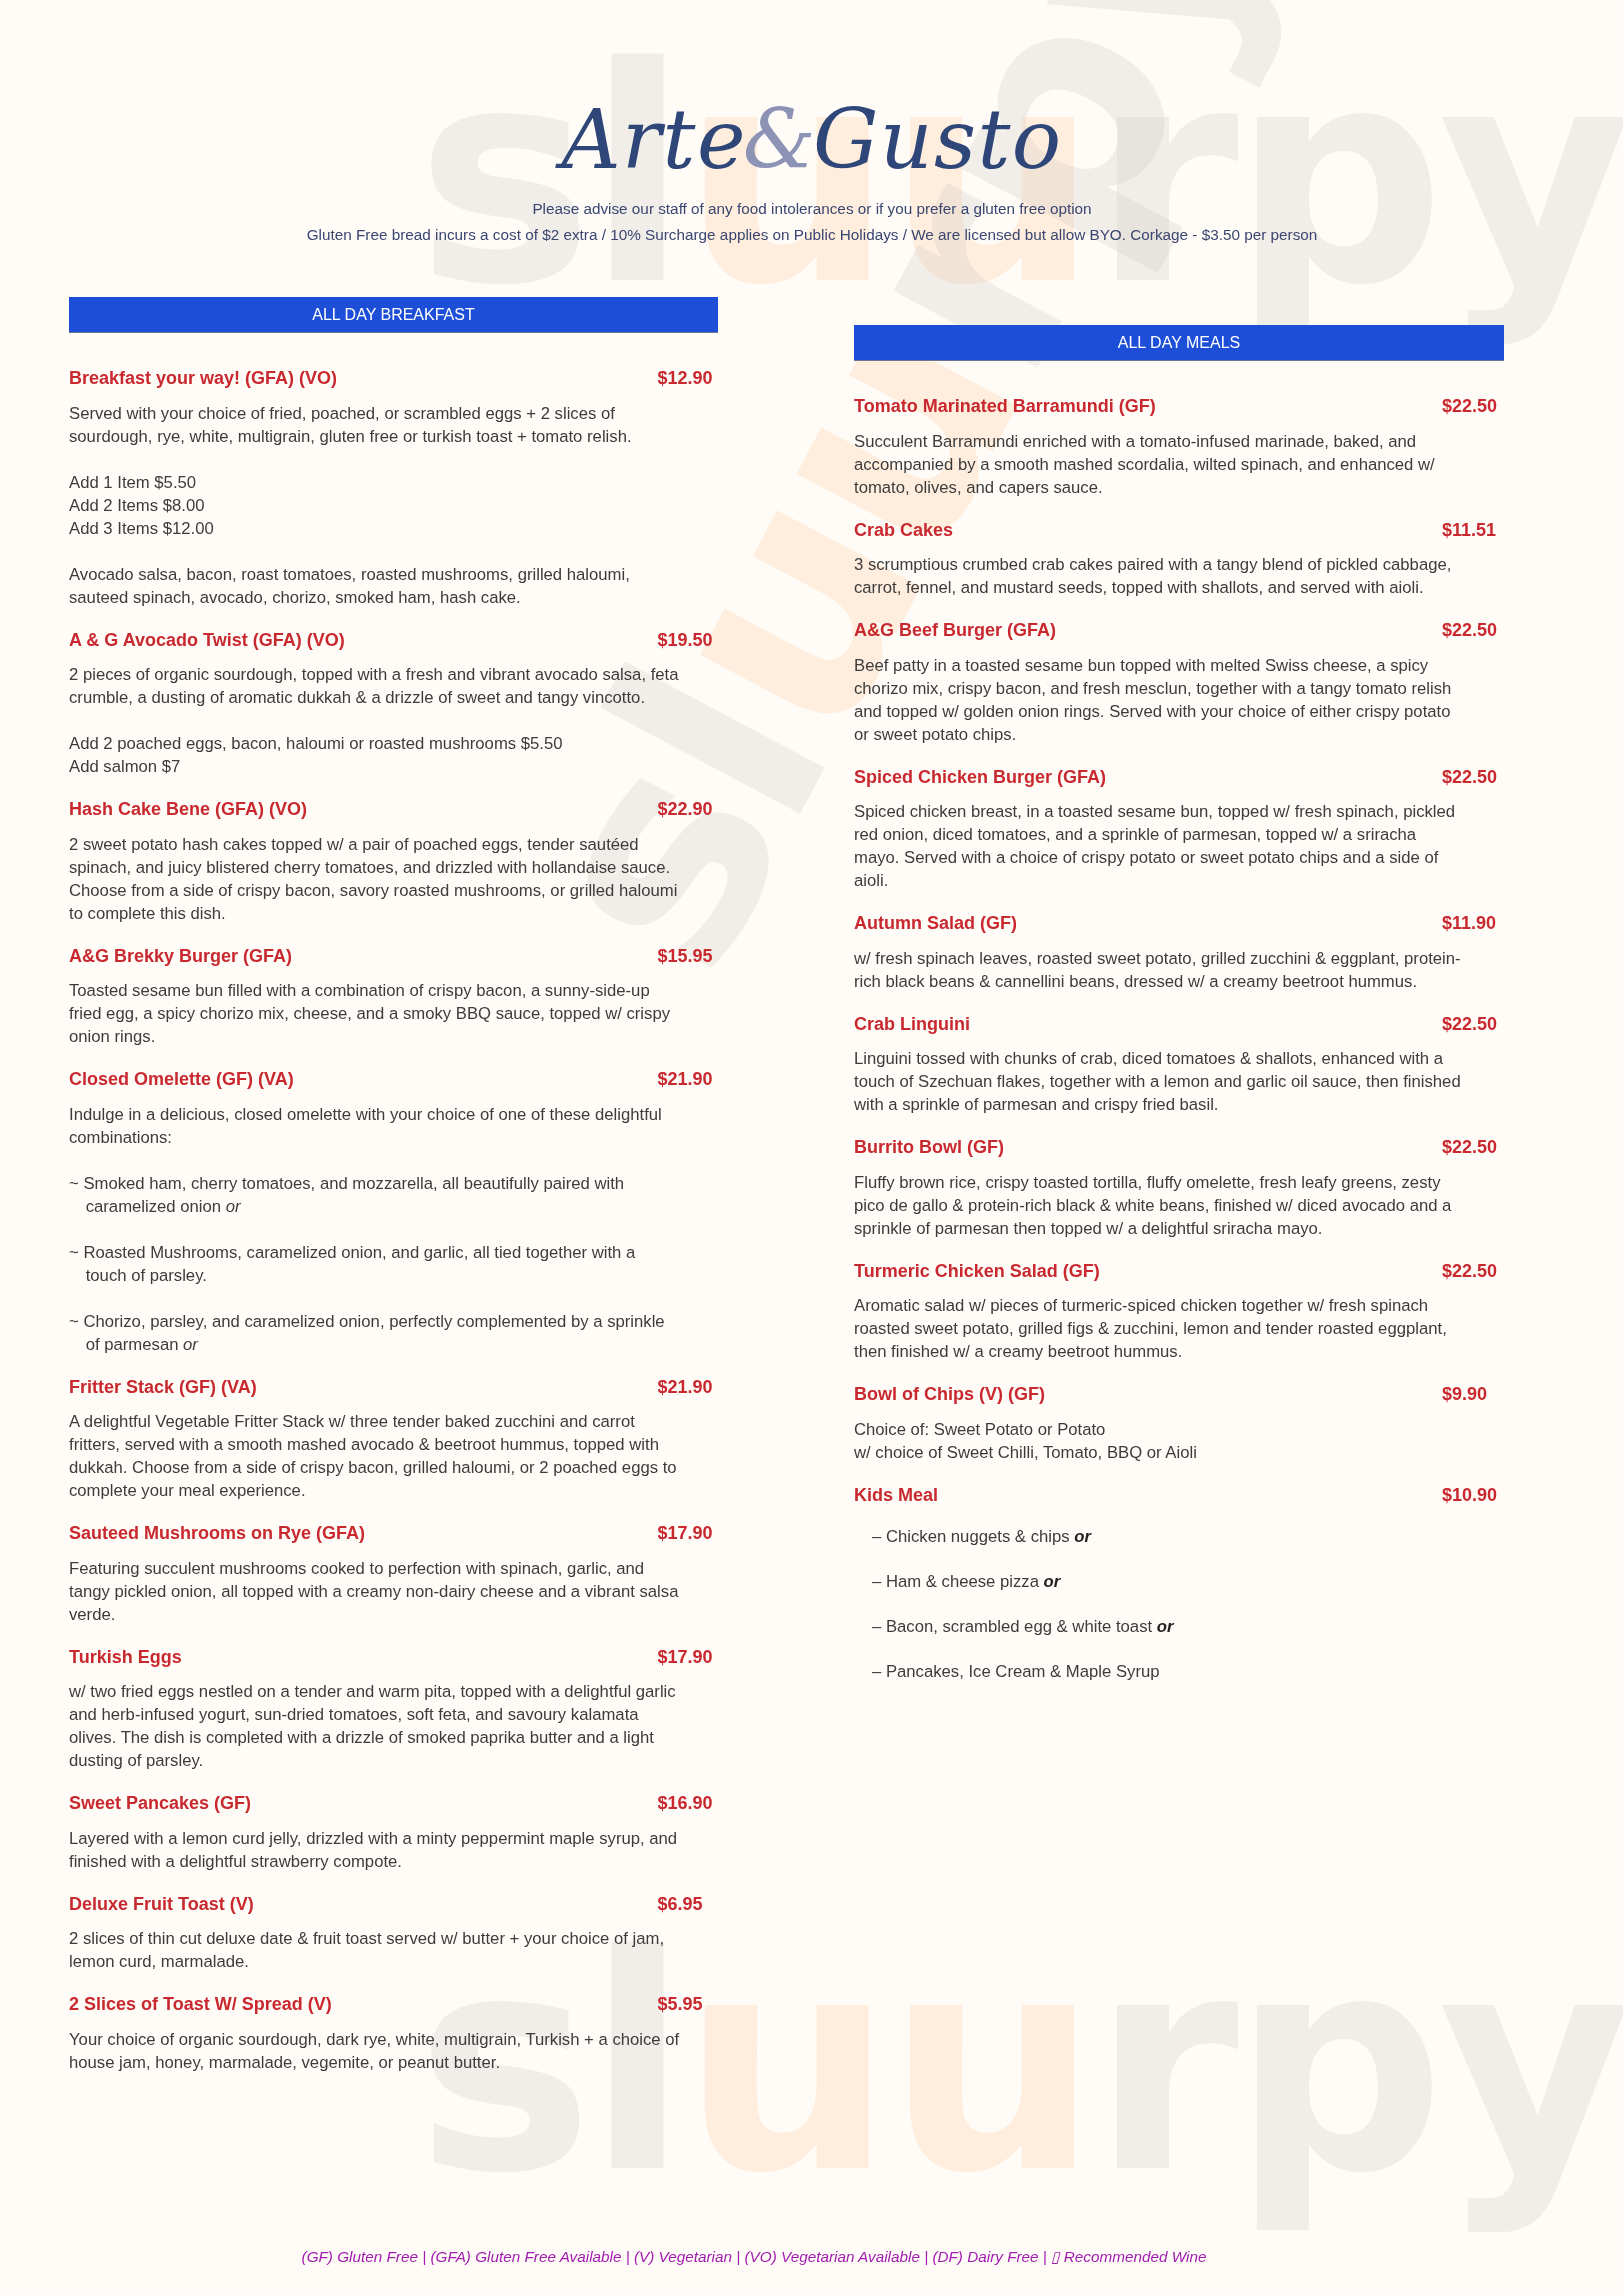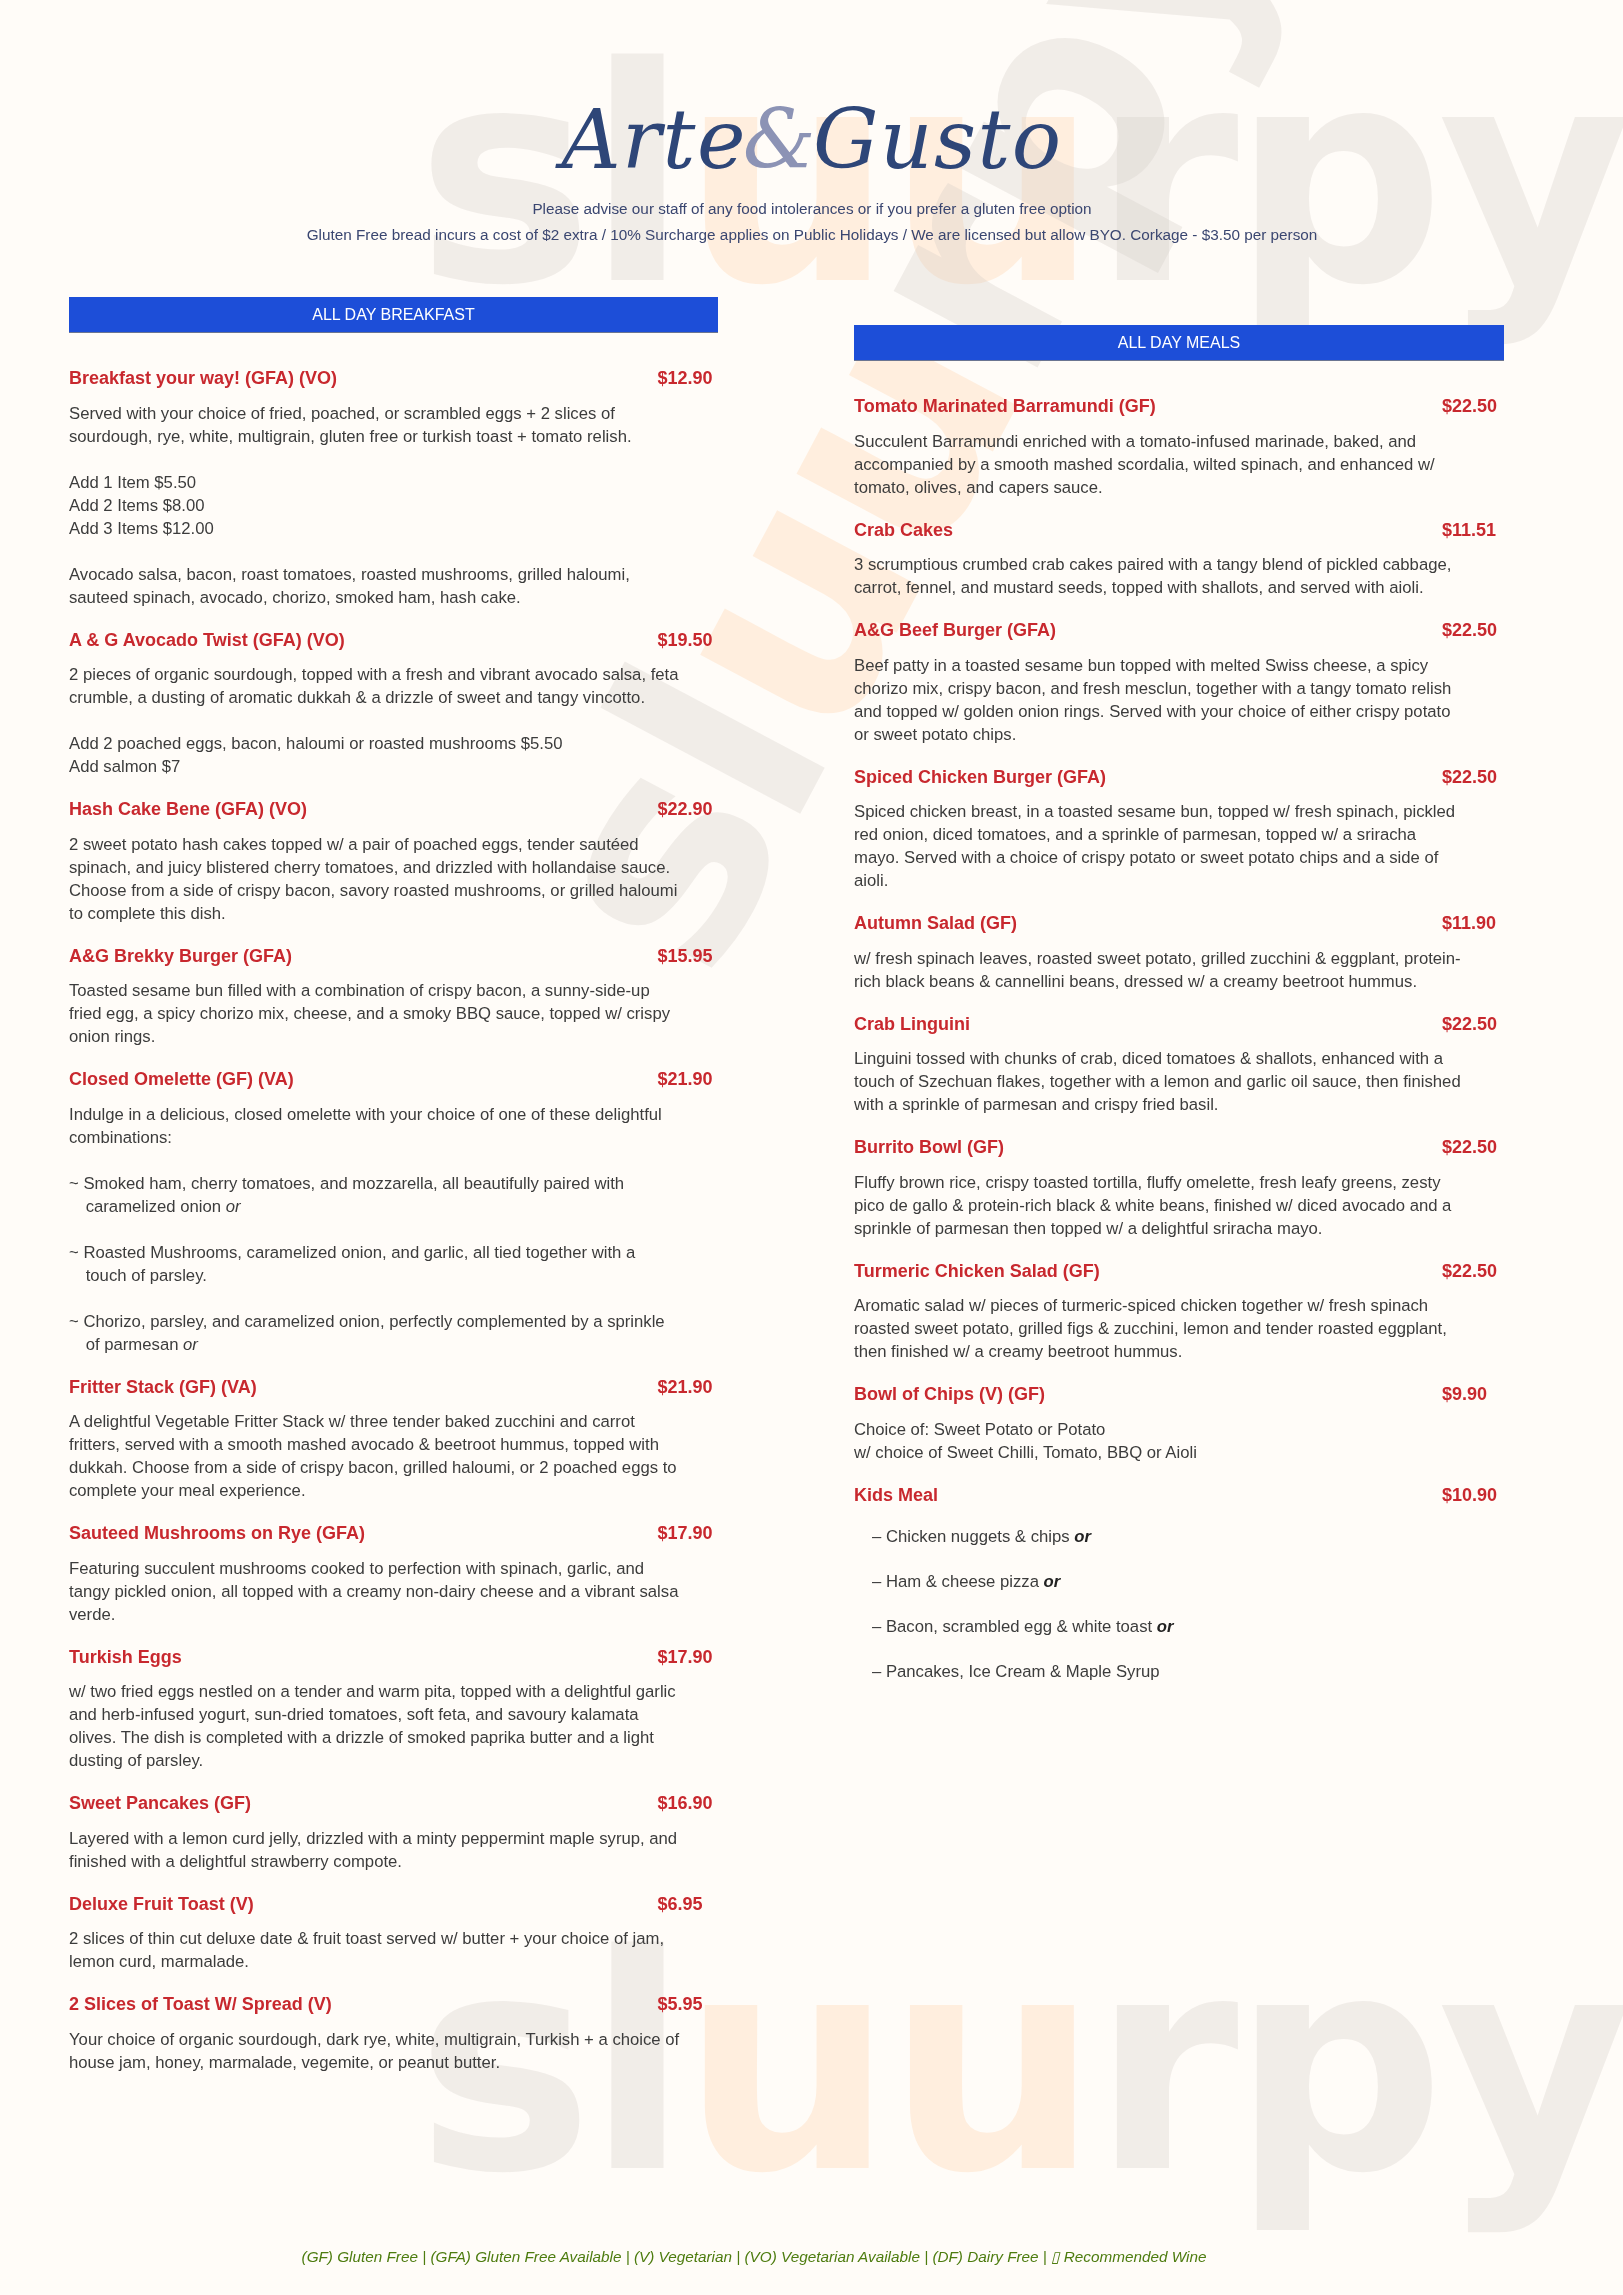--- a/index.html
+++ b/index.html
@@ -49,21 +49,21 @@
   .desc { font-size: 16.7px; line-height: 23px; color: #3c3c3c; margin-top: 12.5px; width: 611px; }
   .desc p { margin: 0 0 23px 0; }
   .desc p:last-child { margin-bottom: 0; }
   .tilde { padding-left: 16.7px; text-indent: -16.7px; }
   .kids { margin-top: 19.4px; padding-left: 18px; }
   .kids div { font-size: 16.7px; line-height: 23px; margin-bottom: 22px; color: #3c3c3c; }
   .or { font-style: italic; }
   .kids .or { font-weight: bold; color: #222; }
   .footer {
     position: absolute; left: 0; width: 1508px; top: 2248px; text-align: center;
-    font-size: 15.3px; font-style: italic; color: #4d7c0f;
+    font-size: 15.3px; font-style: italic; color: #a21caf;
   }
 </style>
 </head>
 <body>
 
 <div class="watermark wm1"><span class="g">sl</span><span class="o">uu</span><span class="g">rpy</span></div>
 <div class="watermark wm2"><span class="g">sl</span><span class="o">uu</span><span class="g">rpy</span></div>
 <div class="watermark wm3"><span class="g">sl</span><span class="o">uu</span><span class="g">rpy</span></div>
 
 <div class="content">

